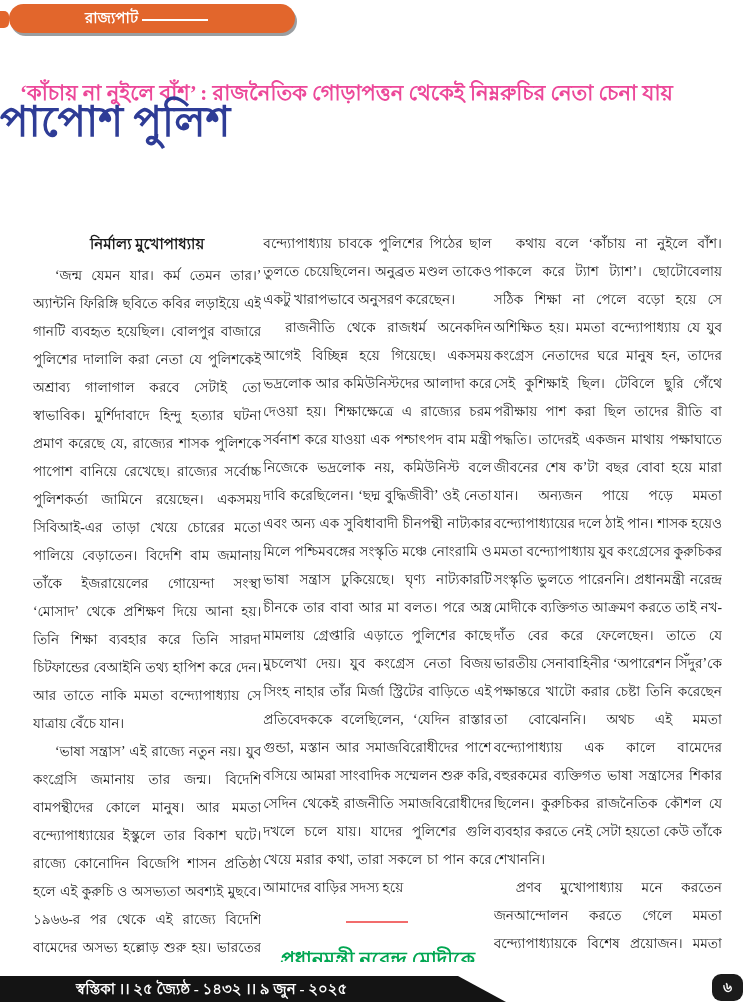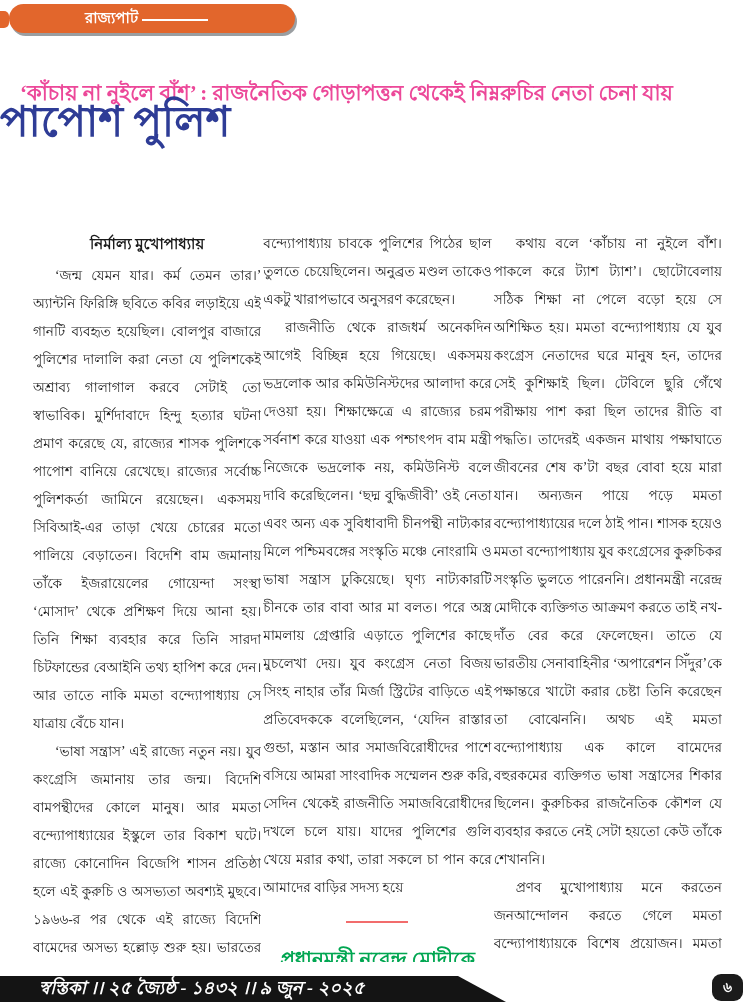--- a/index.html
+++ b/index.html
@@ -61,22 +61,22 @@
     text-align:center; font-weight:600; padding:0 2px;
   }
   .red-divider {
     width:62px; height:2px; background:#F26C6C; margin:19px auto;
   }
   
   .footer-bar {
     position:absolute; left:0; bottom:4px; width:512px; height:26px;
     background:#141414; color:#ffffff;
     clip-path:polygon(0 0, 458px 0, 506px 100%, 0 100%);
-    display:flex; align-items:center; padding-left:39px;
-    font-size:18px; font-weight:bold;font-style:italic;
+    display:flex; align-items:center; padding-left:76px;
+    font-size:15px; font-weight:bold;
   }
   .page-badge {
     position:absolute; right:7px; bottom:5px; width:31px; height:27px;
     background:#1b1b1b; border-radius:9px; color:#ffffff;
     display:flex; align-items:center; justify-content:center;
     font-size:14px; font-weight:bold;
   }
 </style>
 </head>
 <body>

